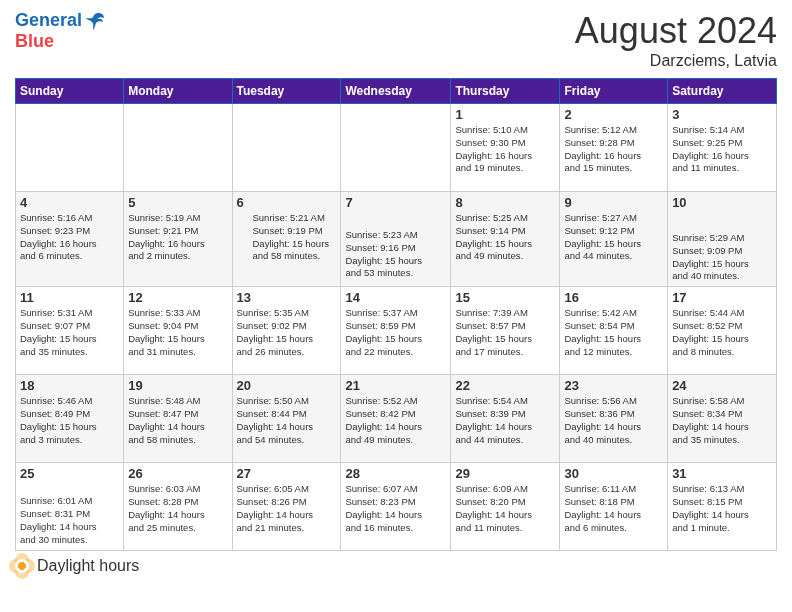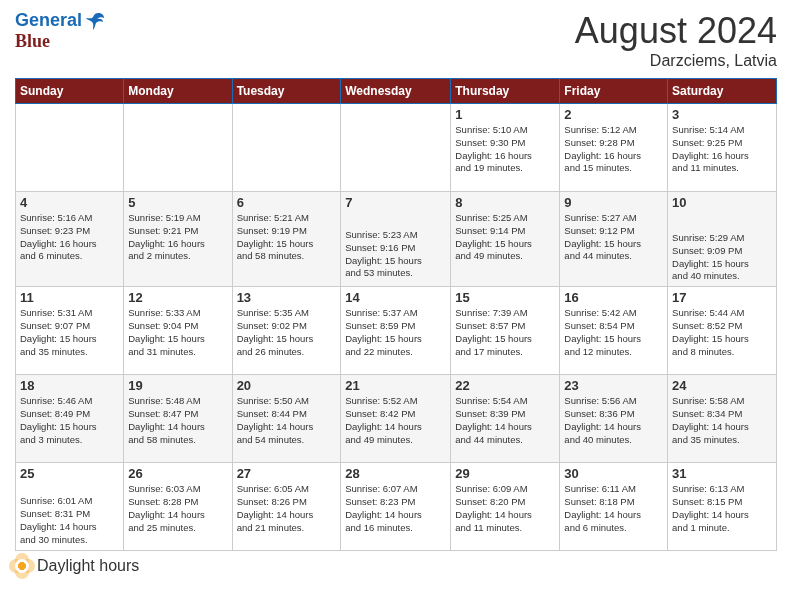--- a/index.html
+++ b/index.html
@@ -45,21 +45,21 @@
     .subtitle {
       font-size: 16px;
       color: #333;
     }
     .calendar {
       width: 100%;
       border-collapse: collapse;
       font-size: 10px;
     }
     .calendar thead th {
-      background: #7f1d1d;
+      background: #4c1d95;
       color: #fff;
       padding: 5px 4px;
       text-align: left;
       font-size: 12px;
       font-weight: bold;
       border: 1px solid #1a6bb5;
     }
     .calendar tbody td {
       border: 1px solid #ccc;
       vertical-align: top;
@@ -121,21 +121,21 @@
 
 <div class="page">
   <div class="header">
     <div class="logo">
       <div>
         <div class="logo-text">
           <span>General</span><svg width="22" height="22" viewBox="0 0 22 22" style="vertical-align:middle;margin-left:2px;">
               <path d="M11 4 C14 2, 20 3, 20 8 C18 7, 15 7, 13 9 C16 8, 19 9, 19 12 C17 11, 14 11, 12 13 C11 15, 11 18, 9 20 C9 17, 10 14, 8 12 C6 10, 3 10, 2 8 C5 8, 8 9, 9 7 C10 5, 11 4, 11 4Z" fill="#1a6bb5"></path>
             </svg>
         </div>
-        <div class="logo-text" style="color:#7f1d1d;font-family:Liberation Serif, serif;">Blue</div>
+        <div class="logo-text" style="color:#ef4444;">Blue</div>
       </div>
     </div>
     <div class="title-block">
       <div class="month-title">August 2024</div>
       <div class="subtitle">Darzciems, Latvia</div>
     </div>
   </div>
 
   <table class="calendar">
     <thead>
@@ -187,21 +187,21 @@
           </td>
           <td>
             <span class="day-number">5</span>
             <div class="day-info" style="white-space: pre-line;">Sunrise: 5:19 AM
 Sunset: 9:21 PM
 Daylight: 16 hours
 and 2 minutes.</div>
           </td>
           <td>
             <span class="day-number">6</span>
-            <div class="day-info" style="white-space: pre-line;">Sunrise: 5:21 AM
+            <div class="day-info" style="white-space: pre-line; margin-left: 16px;">Sunrise: 5:21 AM
 Sunset: 9:19 PM
 Daylight: 15 hours
 and 58 minutes.</div>
           </td>
           <td>
             <span class="day-number">7</span>
             <div class="day-info" style="white-space: pre-line; margin-top: 19px;">Sunrise: 5:23 AM
 Sunset: 9:16 PM
 Daylight: 15 hours
 and 53 minutes.</div>

